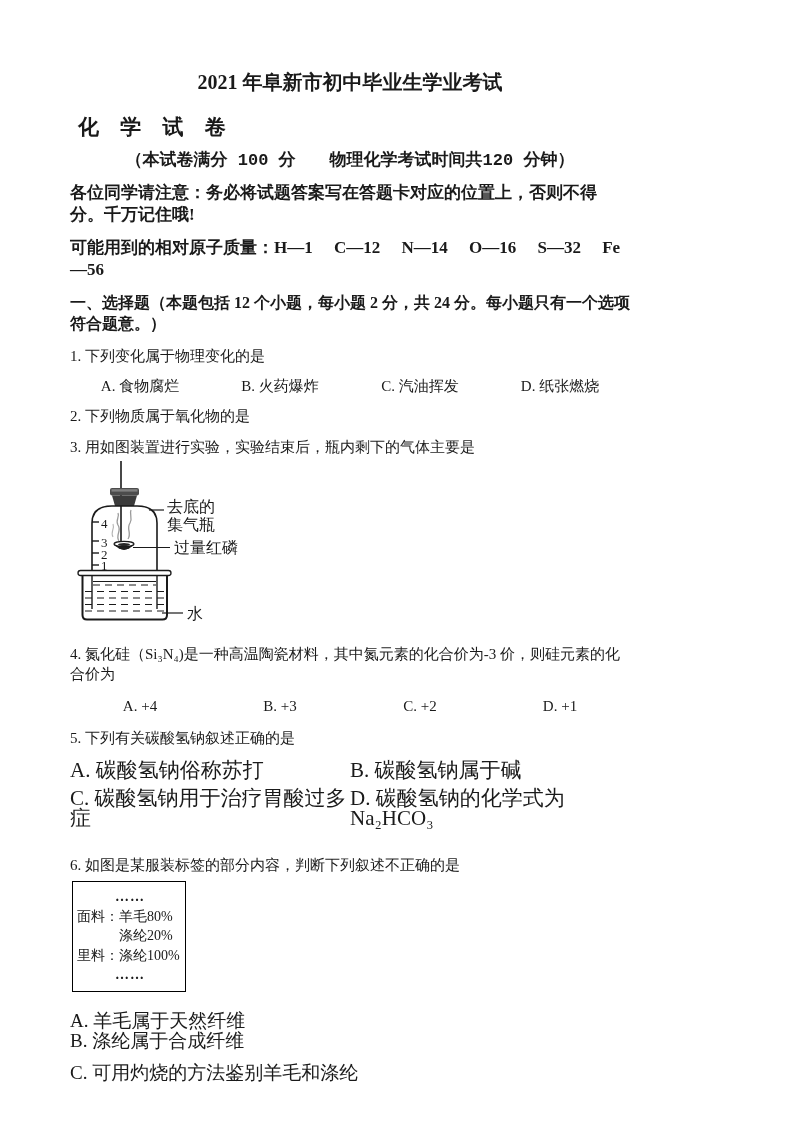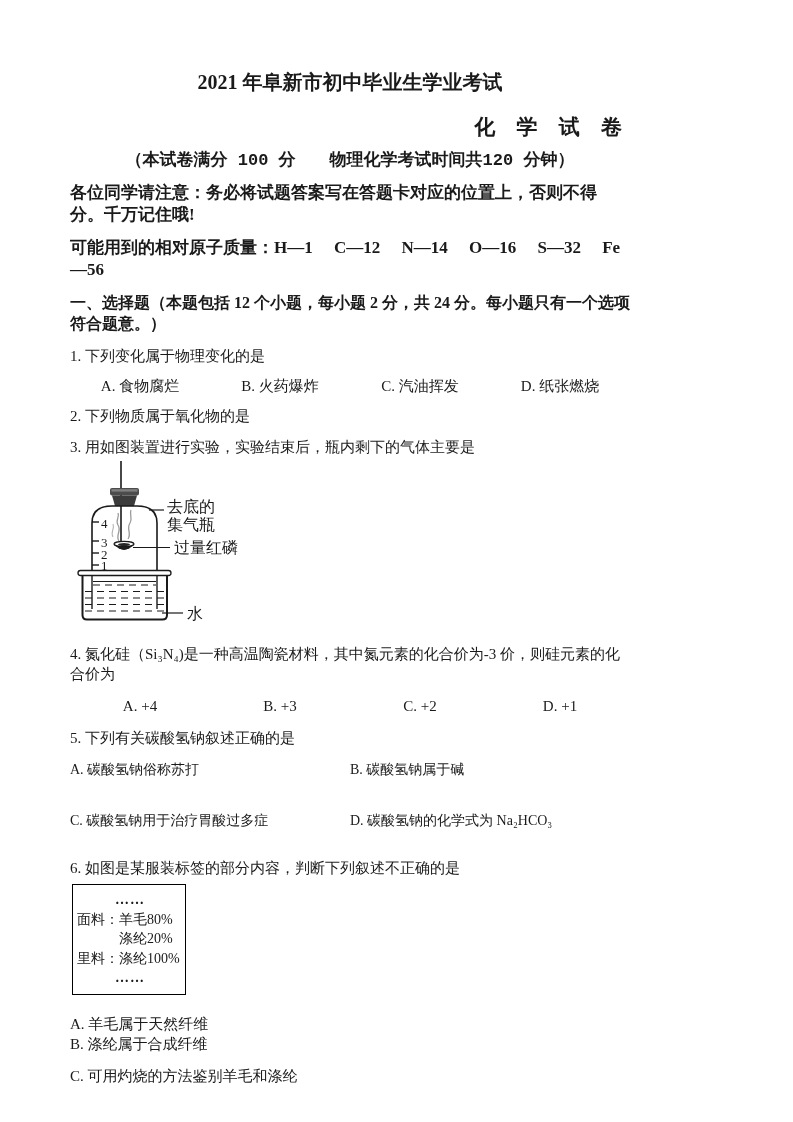--- a/index.html
+++ b/index.html
@@ -3,30 +3,30 @@
 <meta charset="utf-8">
 <style>
   html,body{margin:0;padding:0;}
   body{
     width:793px;height:1122px;background:#ffffff;color:#1a1a1a;
     font-family:"Liberation Serif","DejaVu Serif",serif;
     overflow:hidden;
   }
   .page{box-sizing:border-box;width:702px;height:1122px;padding:70px 72px 0 70px;}
   .t1{font-size:20px;line-height:24px;font-weight:bold;text-align:center;white-space:pre-wrap;}
-  .t2{font-size:21px;line-height:26px;font-weight:bold;text-align:right;letter-spacing:8px;text-indent:8px;margin-top:20px;white-space:pre-wrap;}
+  .t2{font-size:21px;line-height:26px;font-weight:bold;text-align:left;letter-spacing:8px;text-indent:8px;margin-top:20px;white-space:pre-wrap;}
   .info{margin-top:10px;font-size:17px;line-height:22px;font-weight:bold;text-align:center;white-space:pre-wrap;font-family:Liberation Mono, monospace;}
   .notice{margin-top:10px;font-size:17px;line-height:22px;font-weight:bold;white-space:pre-wrap;}
   .atomic{margin-top:11px;font-size:17px;line-height:22px;font-weight:bold;white-space:pre-wrap;}
   .section{margin-top:11px;font-size:16px;line-height:21px;font-weight:bold;white-space:pre-wrap;}
   .stem{font-size:15px;line-height:20px;white-space:pre-wrap;}
   .opts4{display:grid;grid-template-columns:1fr 1fr 1fr 1fr;font-size:15px;line-height:20px;text-align:center;}
-  .opts2{display:grid;grid-template-columns:1fr 1fr;row-gap:31px;font-size:14px;line-height:20px;}
+  .opts2{display:grid;grid-template-columns:1fr 1fr;row-gap:8px;font-size:21px;line-height:20px;}
   .opt{white-space:pre-wrap;}
-  .optline{font-size:15px;line-height:20px;white-space:pre-wrap;}
+  .optline{font-size:19px;line-height:20px;white-space:pre-wrap;}
   .apparatus{display:block;margin-top:2px;}
   .apparatus text{font-size:16px;fill:#1a1a1a;}
   .apparatus text.scale-num{font-size:13px;}
   .label-box{margin-top:6px;margin-left:2px;width:114px;box-sizing:border-box;border:1.5px solid #000;
     padding:5px 4px 6px 4px;font-size:14px;line-height:19.5px;}
   .label-box div{white-space:pre-wrap;}
   .lb-dots{margin-left:38px;font-weight:bold;letter-spacing:1px;}
   .lb-indent{margin-left:42px;}
 </style>
 </head>

